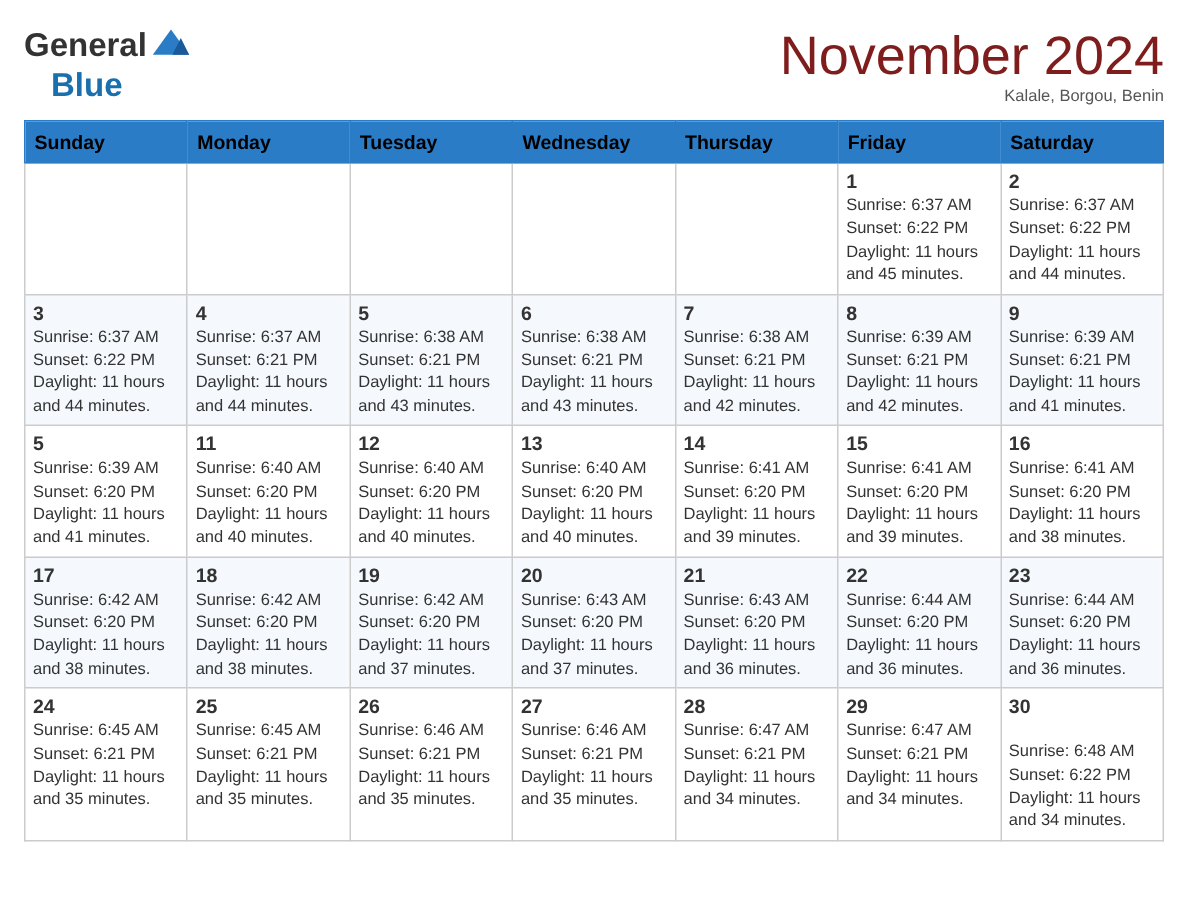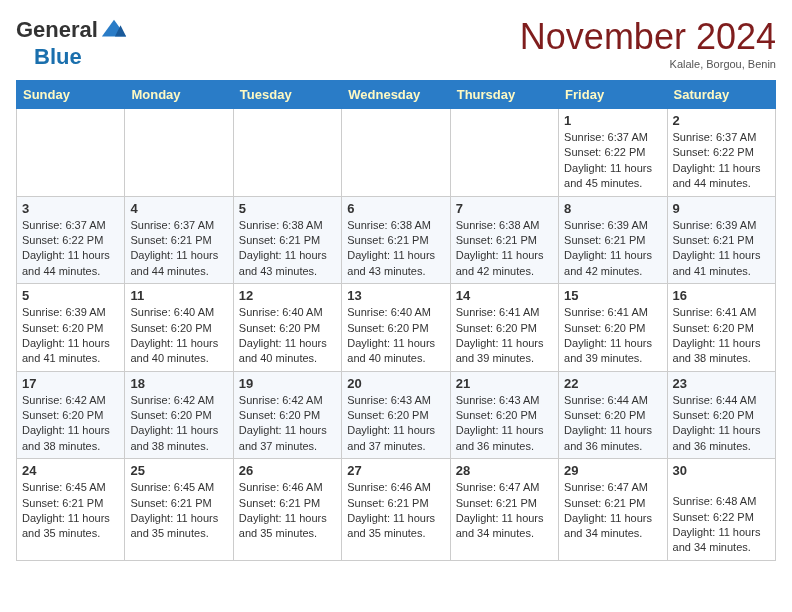--- a/index.html
+++ b/index.html
@@ -53,21 +53,21 @@
     .location {
       font-size: 11px;
       color: #555;
     }
     .calendar {
       width: 100%;
       border-collapse: collapse;
     }
     .calendar th {
       background: #2a7cc7;
-      color: #fef9c3;
+      color: #000000;
       text-align: left;
       padding: 6px 6px;
       font-size: 13px;
       border: 1px solid #2a7cc7;
     }
     .calendar td {
       border: 1px solid #ccc;
       vertical-align: top;
       padding: 4px 5px;
       width: calc(100% / 7);

